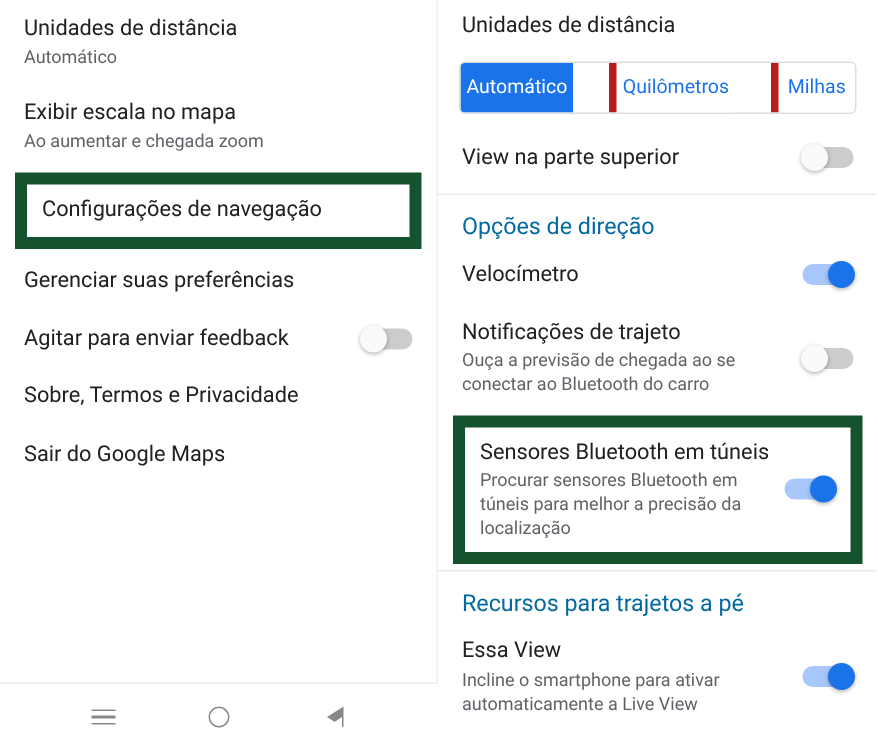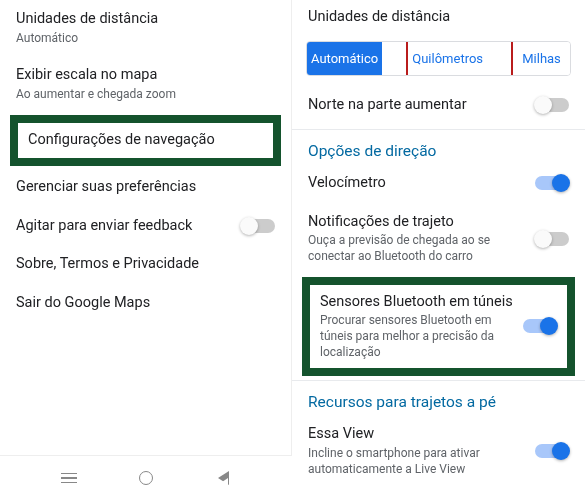--- a/index.html
+++ b/index.html
@@ -8,21 +8,21 @@
 .left { width: 292px; border-right: 1px solid #eee; }
 .right { width: 293px; }
 .row { padding: 10px 16px; display: flex; align-items: center; justify-content: space-between; }
 .row.tight { padding: 8px 16px; }
 .title { font-size: 14.5px; color: #202124; font-weight: 400; line-height: 1.3; }
 .sub { font-size: 12px; color: #5f6368; margin-top: 2px; line-height: 1.3; }
 .hl { border: 8px solid #14532d; margin: 2px 10px; padding: 6px 6px; }
 .hdr { font-size: 15.5px; font-weight: 400; color: #0369a1; padding: 8px 16px 4px; }
 .seg { display: flex; margin: 6px 14px 10px; border: 1px solid #dadce0; border-radius: 4px; overflow: hidden; }
 .seg div { flex: 1; text-align: center; padding: 9px 4px; font-size: 13px; color: #1a73e8; background: #fff; cursor: pointer; }
-.seg div+div { border-left: 2px solid #b91c1c; margin-left: 24px; }
+.seg div+div { border-left: 5px solid #b91c1c; margin-left: 24px; }
 .seg .active { background: #1a73e8; color: #fff; }
 .tg { width: 34px; height: 14px; border-radius: 7px; background: #ccc; position: relative; flex-shrink: 0; }
 .tg::after { content: ""; width: 18px; height: 18px; border-radius: 50%; background: #fafafa; box-shadow: 0 1px 3px rgba(0,0,0,0.3); position: absolute; top: -2px; left: -1px; }
 .tg.on { background: #a8c7fa; }
 .tg.on::after { background: #1a73e8; left: auto; right: -1px; }
 .txtcol { flex: 1; min-width: 0; padding-right: 8px; }
 .hr { height: 1px; background: #e8eaed; margin: 4px 0; }
 .nav { display: flex; justify-content: space-around; align-items: center; padding: 10px 30px; border-top: 1px solid #eee; position: absolute; bottom: 0; left: 0; width: 292px; background: #fff; }
 .navic { width: 24px; height: 24px; display: flex; align-items: center; justify-content: center; }
 .circ { width: 14px; height: 14px; border: 1.5px solid #888; border-radius: 50%; }
@@ -101,21 +101,21 @@
     <div class="title">Unidades de distância</div>
   </div>
   <div class="seg" id="seg">
       <div class="active">Automático</div>
       <div>Quilômetros</div>
       <div>Milhas</div>
     </div>
 
   <div class="row">
     <div class="txtcol">
-        <div class="title">Norte na parte aumentar</div>
+        <div class="title">View na parte superior</div>
       </div>
     <div id="tg-north" class="tg"></div>
   </div>
   <div class="hr"></div>
 
   <div class="hdr">Opções de direção</div>
 
   <div class="row">
     <div class="txtcol">
         <div class="title">Velocímetro</div>

